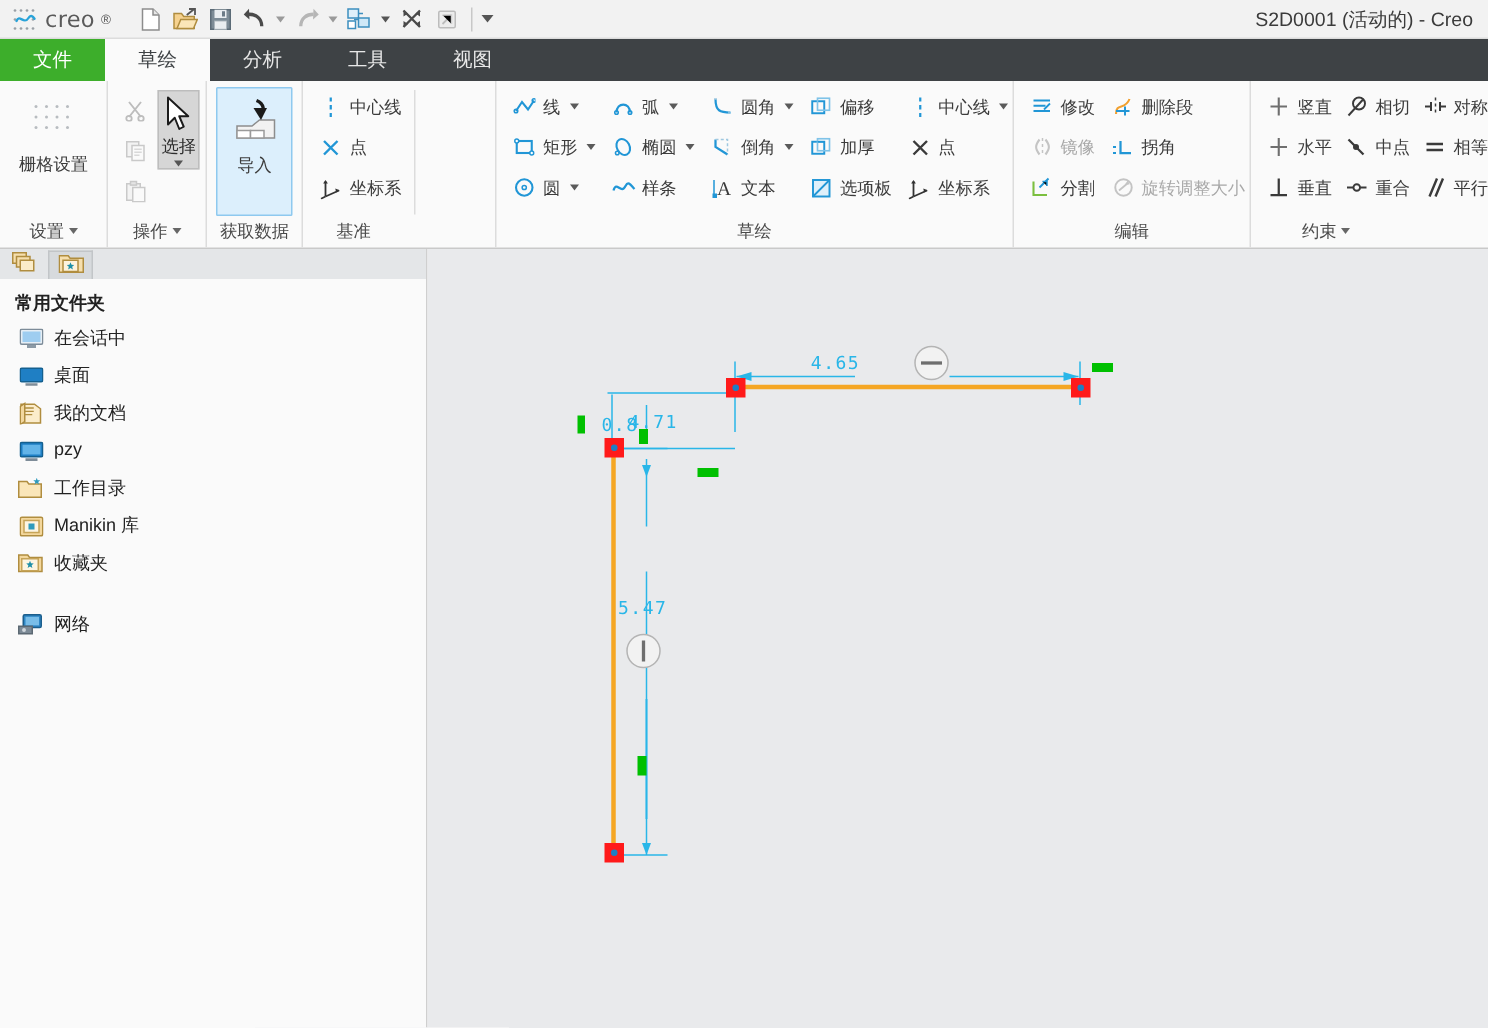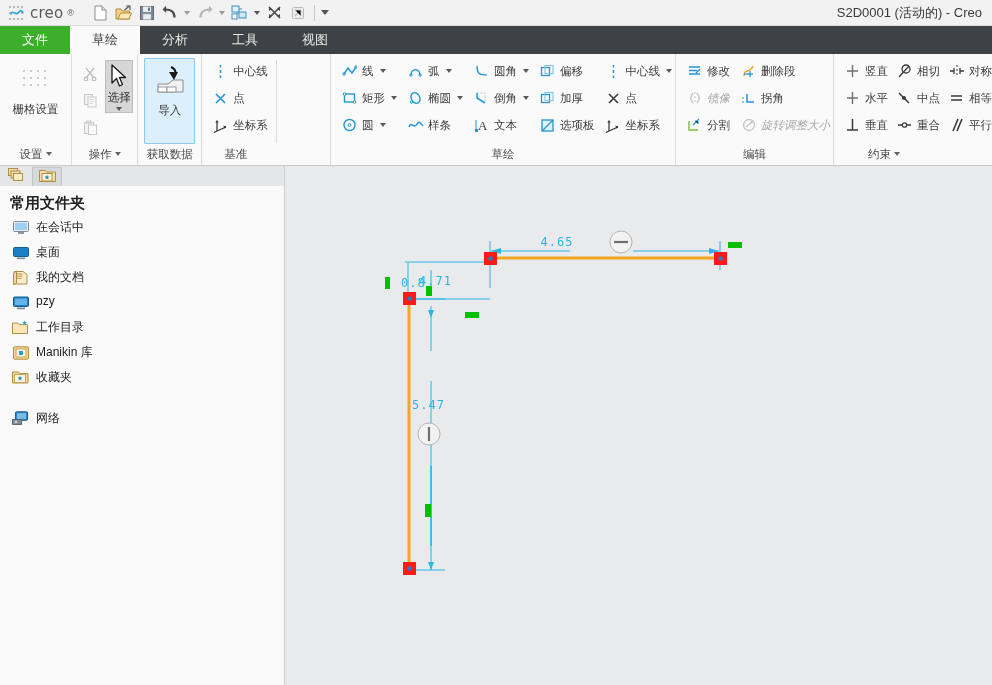--- a/index.html
+++ b/index.html
@@ -74,42 +74,42 @@
   .bigbtn .bicon { height:34px; display:flex; align-items:center; justify-content:center; }
   .bigbtn .blabel { font-size:11.5px; color:#3c3c3c; }
   .bigbtn.sel { background:#dceffc; border:1px solid #8ec9ef; border-radius:1px; height:86px; }
 
   
   .col { display:flex; flex-direction:column; gap:1px; }
   .sbtn {
     height:26px; display:flex; align-items:center; gap:4px; padding:0 4px;
     font-size:11.5px; color:#3c3c3c; cursor:default; white-space:nowrap;
   }
-  .sbtn.dis { color:#a8a8a8;font-style:italic; }
+  .sbtn.dis { color:#a8a8a8; }
   .sicon { width:17px; height:17px; display:flex; align-items:center; justify-content:center; flex:0 0 17px;}
   .dd { width:0;height:0;border-left:3.5px solid transparent;border-right:3.5px solid transparent;border-top:4px solid #5a5a5a; margin-left:2px;}
 
   .sep-v { width:1px; background:#dcdcdc; margin:2px 4px 0 4px; align-self:stretch; }
 
   
   .selbtn {
     width:46px; display:flex; flex-direction:column; align-items:center; gap:2px;
     background:#d6d6d6; border:1px solid #bdbdbd; padding:3px 0 1px 0; cursor:default;
   }
   .selbtn .sl { font-size:11.5px; color:#2f2f2f; }
 
   
   .main { display:flex; width:992px; height:519px; }
 
   .navpanel { width:285px; background:#fafafa; border-right:1px solid #cfcfcf; display:flex; flex-direction:column; }
   .navtabs { height:20px; background:#e4e6e8; display:flex; align-items:flex-end; gap:0; padding-left:2px;}
   .navtab { width:30px; height:19px; display:flex; align-items:center; justify-content:center; cursor:default;}
   .navtab.active { background:#d7dadd; border-top:1px solid #c2c5c8; border-left:1px solid #c2c5c8; border-right:1px solid #c2c5c8;}
   .navbody { flex:1; background:#fafafa; padding:8px 0 0 0; }
-  .navheader { font-size:15px; font-weight:bold; color:#222; padding:0 0 6px 10px; }
+  .navheader { font-size:12px; font-weight:bold; color:#222; padding:0 0 6px 10px; }
   .navitem { height:25px; display:flex; align-items:flex-start; gap:7px; padding-left:12px; cursor:default; font-size:12px; color:#222;}
   .navspacer { height:16px; }
   .nicon { width:17px; height:17px; display:flex; align-items:center; justify-content:center; flex:0 0 17px;}
 
   
   .canvas { flex:1; background:#e9eaec; position:relative; overflow:hidden; }
   .canvas svg { position:absolute; left:0; top:0; }
   .dimtext { font-family:"DejaVu Sans Mono","Liberation Mono",monospace; font-size:12px; fill:#29b6e8; letter-spacing:1px;}
   .handle-circ { fill:#f2f2f2; stroke:#b4b4b4; stroke-width:1; }
 </style>

